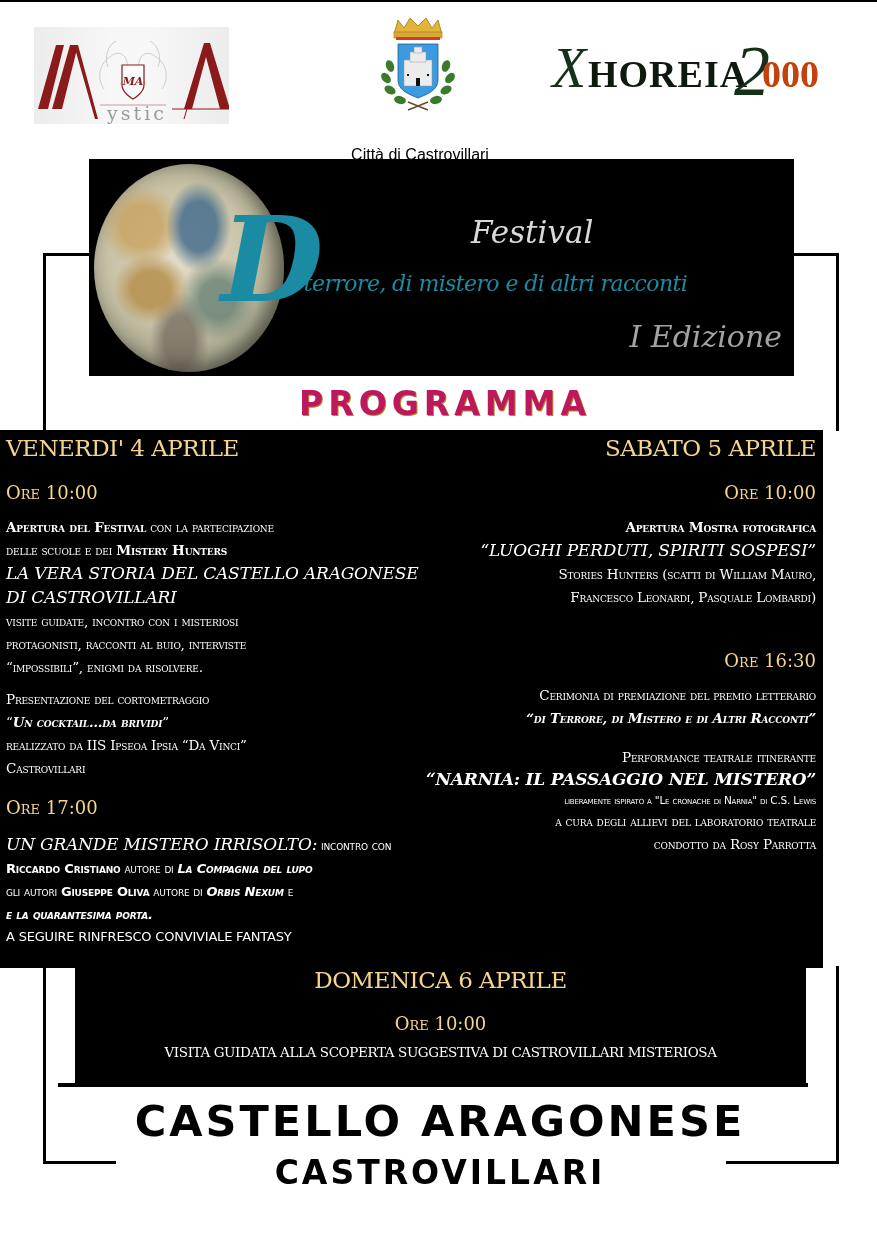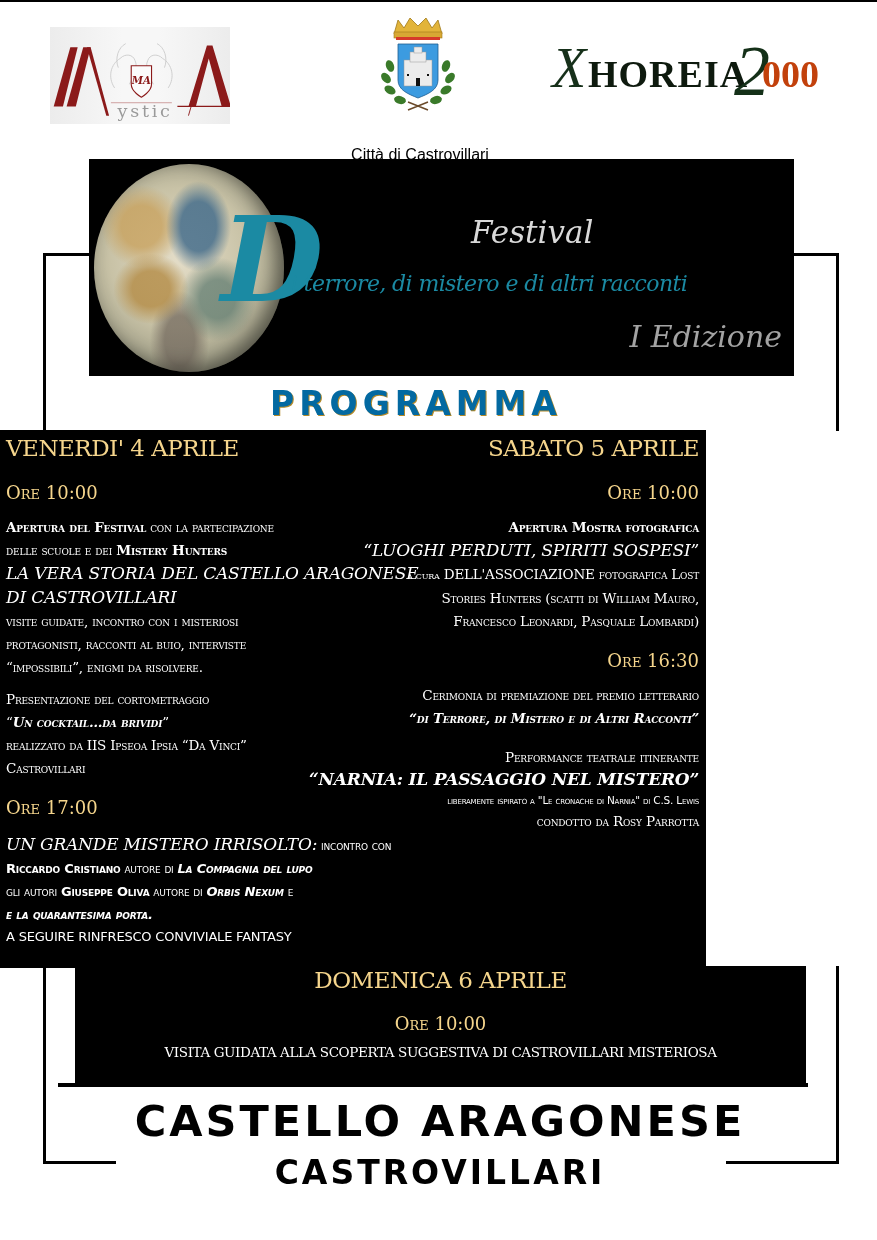--- a/index.html
+++ b/index.html
@@ -3,21 +3,21 @@
 <meta charset="utf-8">
 <style>
   * { box-sizing: border-box; margin: 0; padding: 0; }
   html, body { width: 877px; height: 1240px; background: #ffffff; overflow: hidden; }
   body { position: relative; font-family: "DejaVu Serif", serif; color: #000; }
 
   .top-rule { position: absolute; left: 0; top: 0; width: 877px; height: 2px; background: #000; }
 
   
   .logo-mystica {
-    position: absolute; left: 50px; top: 27px; width: 180px; height: 97px;
+    position: absolute; left: 34px; top: 27px; width: 195px; height: 97px;
     background: linear-gradient(90deg, #ececec 0%, #f7f7f7 40%, #f7f7f7 60%, #ececec 100%);
   }
   .logo-mystica svg { width: 100%; height: 100%; display: block; }
 
   .logo-city { position: absolute; left: 368px; top: 14px; width: 100px; height: 104px; }
   .logo-city svg { width: 100%; height: 100%; display: block; }
   .city-caption {
     position: absolute; left: 330px; top: 122px; width: 180px; text-align: center;
     font-family: "Liberation Sans", sans-serif; font-size: 16px; color: #000; margin-top: 24px;
   }
@@ -71,28 +71,28 @@
     position: absolute; left: 202px; top: 112px; font-family: "DejaVu Serif", serif;
     font-style: italic; font-size: 22px; color: #1b8aa3; white-space: nowrap; letter-spacing: -0.6px;
   }
   .banner-edition {
     position: absolute; right: 12px; top: 160px; font-family: "DejaVu Serif", serif;
     font-style: italic; font-size: 30px; color: #a3a3a3;
   }
 
   
   .programma {
-    position: absolute; left: 270px; top: 384px; width: 350px; text-align: left;
+    position: absolute; left: 270px; top: 384px; width: 350px; text-align: center;
     font-family: "DejaVu Sans", sans-serif; font-weight: bold; font-size: 33px; letter-spacing: 5px;
-    color: #0369a1; text-shadow: 1px 1px 0 #b38a2a;
+    color: #be185d; text-shadow: 1px 1px 0 #b38a2a;
   }
 
   
   .prog-block {
-    position: absolute; left: 0; top: 430px; width: 706px; height: 538px; background: #000;
+    position: absolute; left: 0; top: 430px; width: 823px; height: 538px; background: #000;
   }
   .col { position: absolute; top: 0; width: 430px; color: #fff; font-family: "DejaVu Serif", serif; }
   .col-left { left: 6px; }
   .col-right { right: 7px; text-align: right; width: 440px; }
 
   .day-heading {
     font-family: "DejaVu Serif", serif; font-size: 23px; color: #f5d58c; letter-spacing: -0.5px;
     line-height: 1; white-space: nowrap;
   }
   .time {
@@ -253,36 +253,36 @@
     <div class="abs txt txt-sans" style="left:0; top:495px;">A SEGUIRE RINFRESCO CONVIVIALE FANTASY</div>
   </div>
 
   <div class="col col-right">
     <div class="abs day-heading" style="right:0; top:7px;">SABATO 5 APRILE</div>
     <div class="abs time" style="right:0; top:54px;">Ore 10:00</div>
 
     <div class="abs" style="right:0; top:86px;">
       <div class="txt"><b>Apertura Mostra fotografica</b></div>
       <div class="txt"><span class="caps-it">“LUOGHI PERDUTI, SPIRITI SOSPESI”</span></div>
-      <div class="txt"><span class="tiny">a cura</span><span> DELL'ASSOCIAZIONE fotografica Lost</span></div>
       <div class="txt"><span>Stories Hunters (scatti di William Mauro,</span></div>
       <div class="txt"><span>Francesco Leonardi, Pasquale Lombardi)</span></div>
     </div>
 
     <div class="abs time" style="right:0; top:222px;">Ore 16:30</div>
 
     <div class="abs" style="right:0; top:254px;">
       <div class="txt"><span>Cerimonia di premiazione del premio letterario</span></div>
       <div class="txt"><b><i>“di Terrore, di Mistero e di Altri Racconti”</i></b></div>
     </div>
 
     <div class="abs" style="right:0; top:316px;">
       <div class="txt"><span>Performance teatrale itinerante</span></div>
       <div class="txt" style="line-height:20px;"><b><i class="caps-it">“NARNIA: IL PASSAGGIO NEL MISTERO”</i></b></div>
       <div class="txt txt-sans" style="font-size:10.5px; line-height:20px; font-variant:small-caps;"><span>liberamente ispirato a "Le cronache di Narnia" di C.S. Lewis</span></div>
+      <div class="txt"><span>a cura degli allievi del laboratorio teatrale</span></div>
       <div class="txt"><span>condotto da Rosy Parrotta</span></div>
     </div>
   </div>
 </div>
 
 <div class="sun-block">
   <div class="sun-heading">DOMENICA 6 APRILE</div>
   <div class="sun-time">Ore 10:00</div>
   <div class="sun-text">VISITA GUIDATA ALLA SCOPERTA SUGGESTIVA DI CASTROVILLARI MISTERIOSA</div>
 </div>

